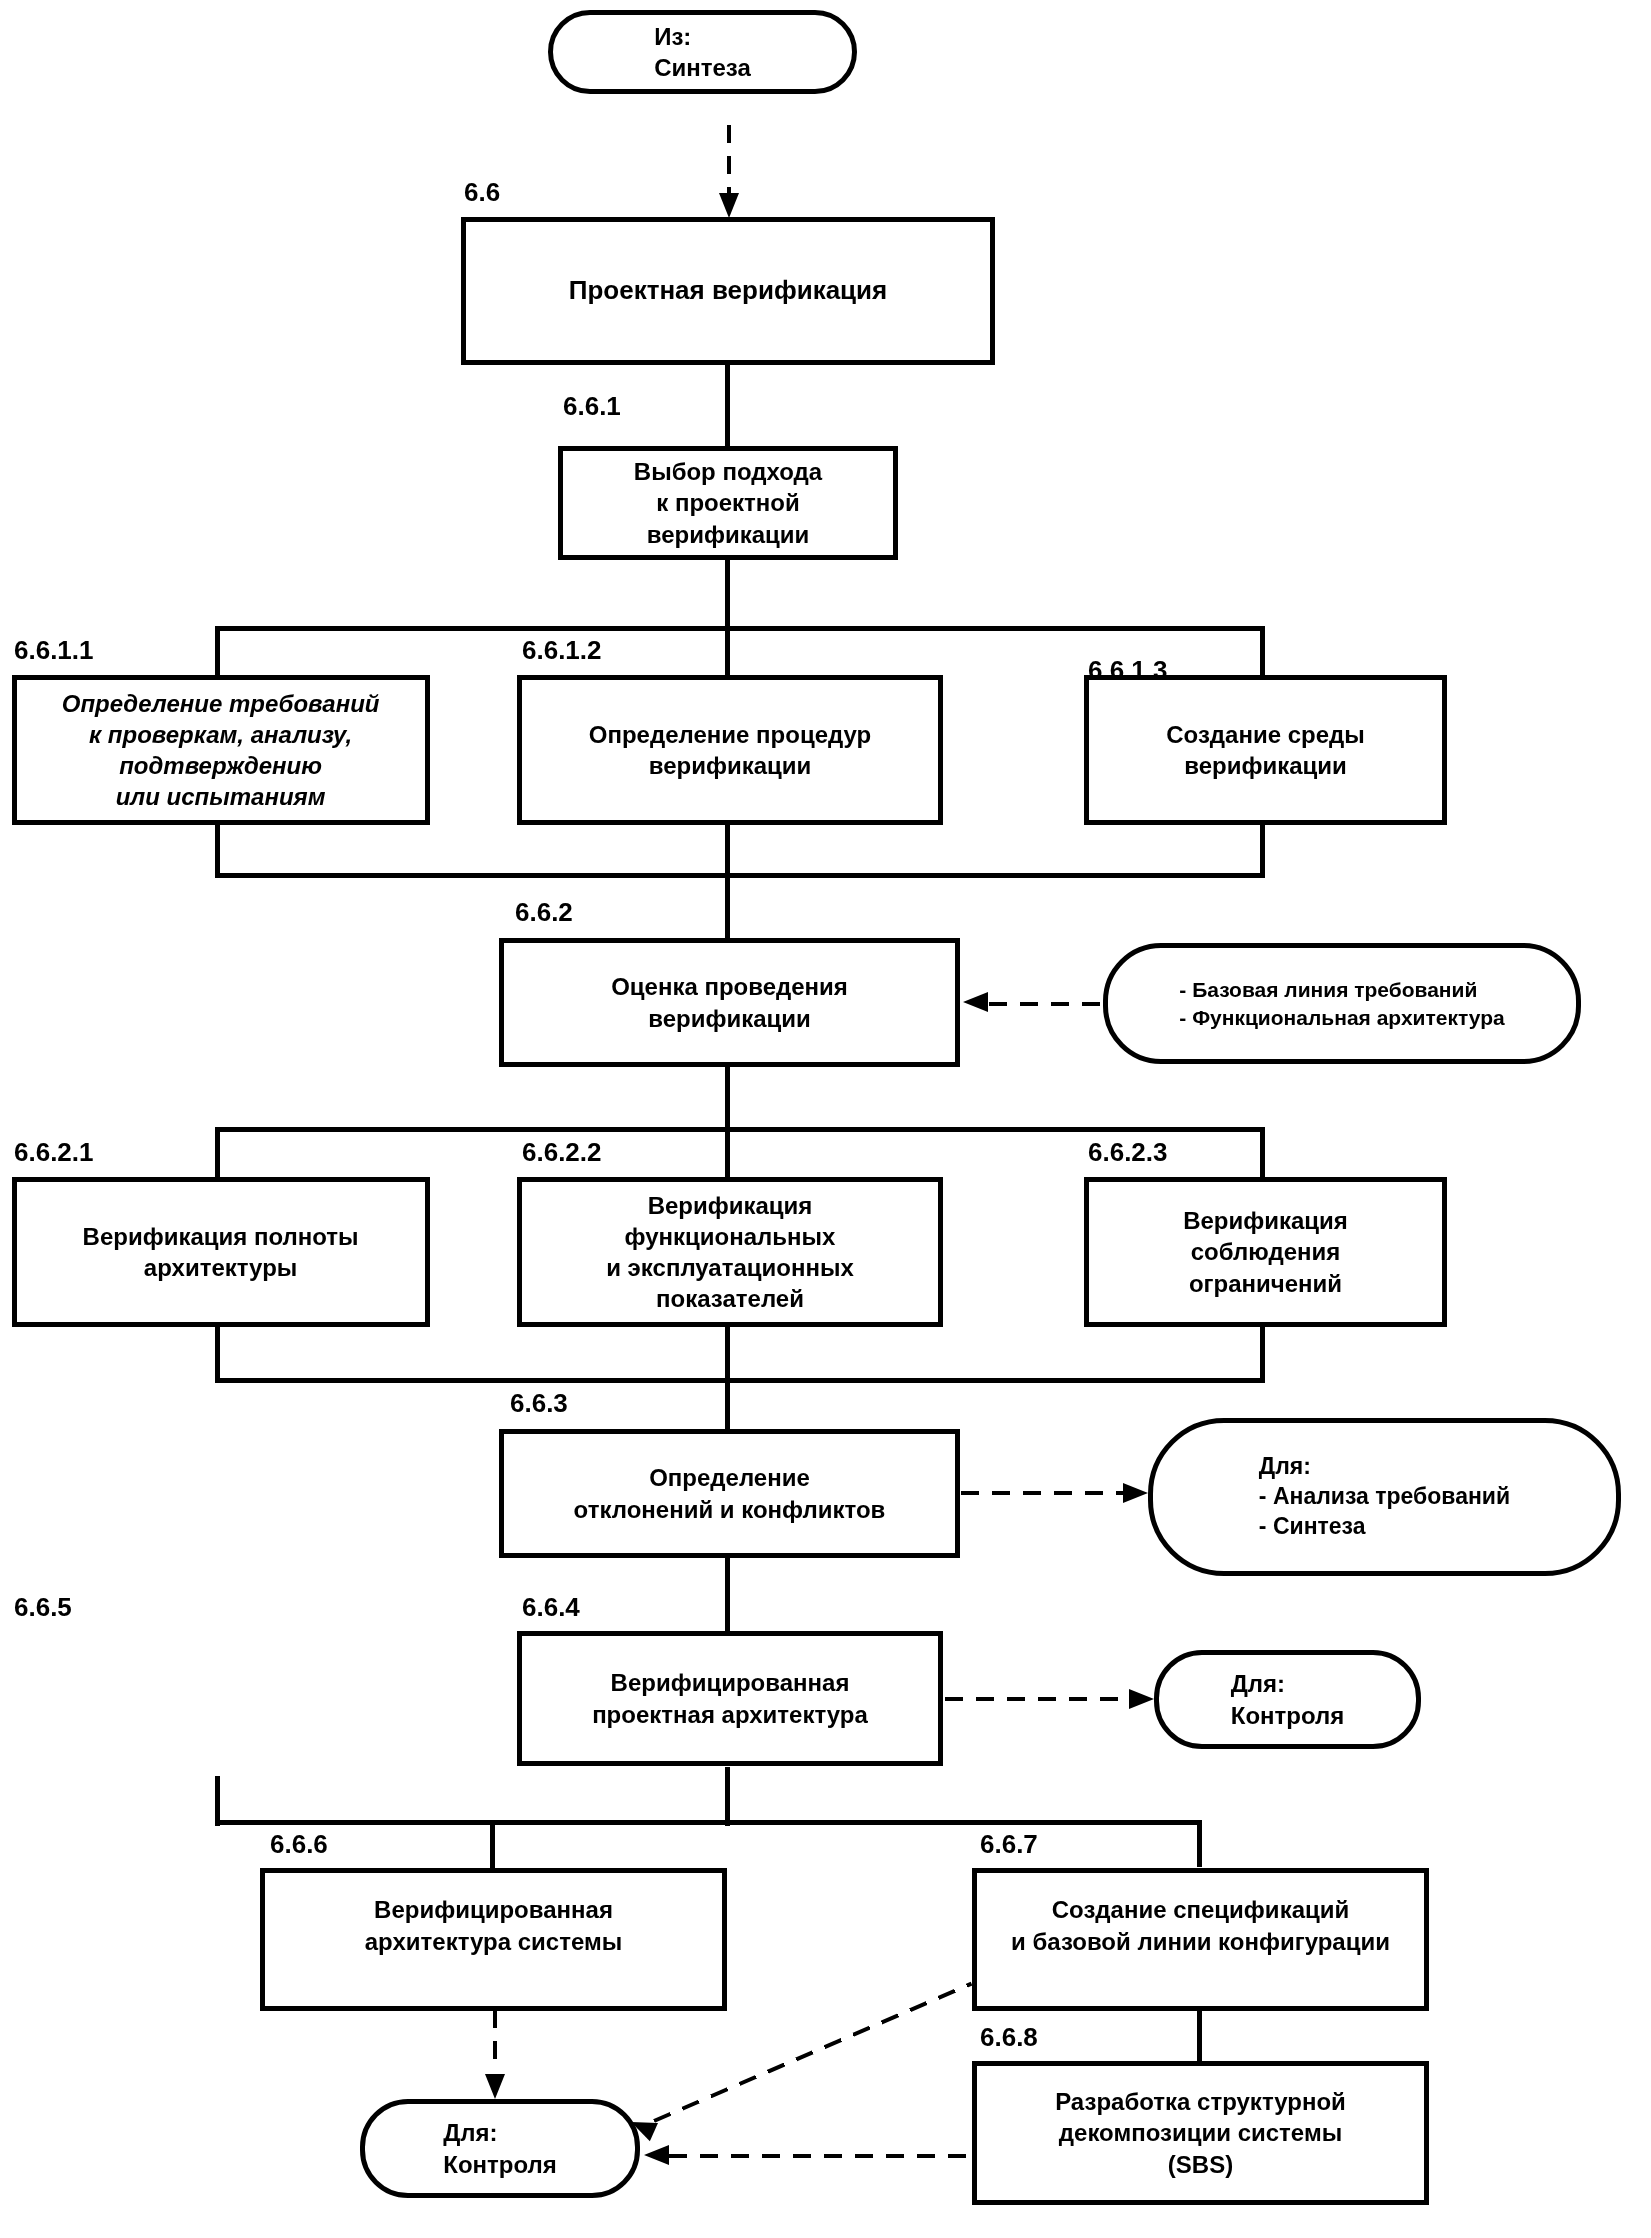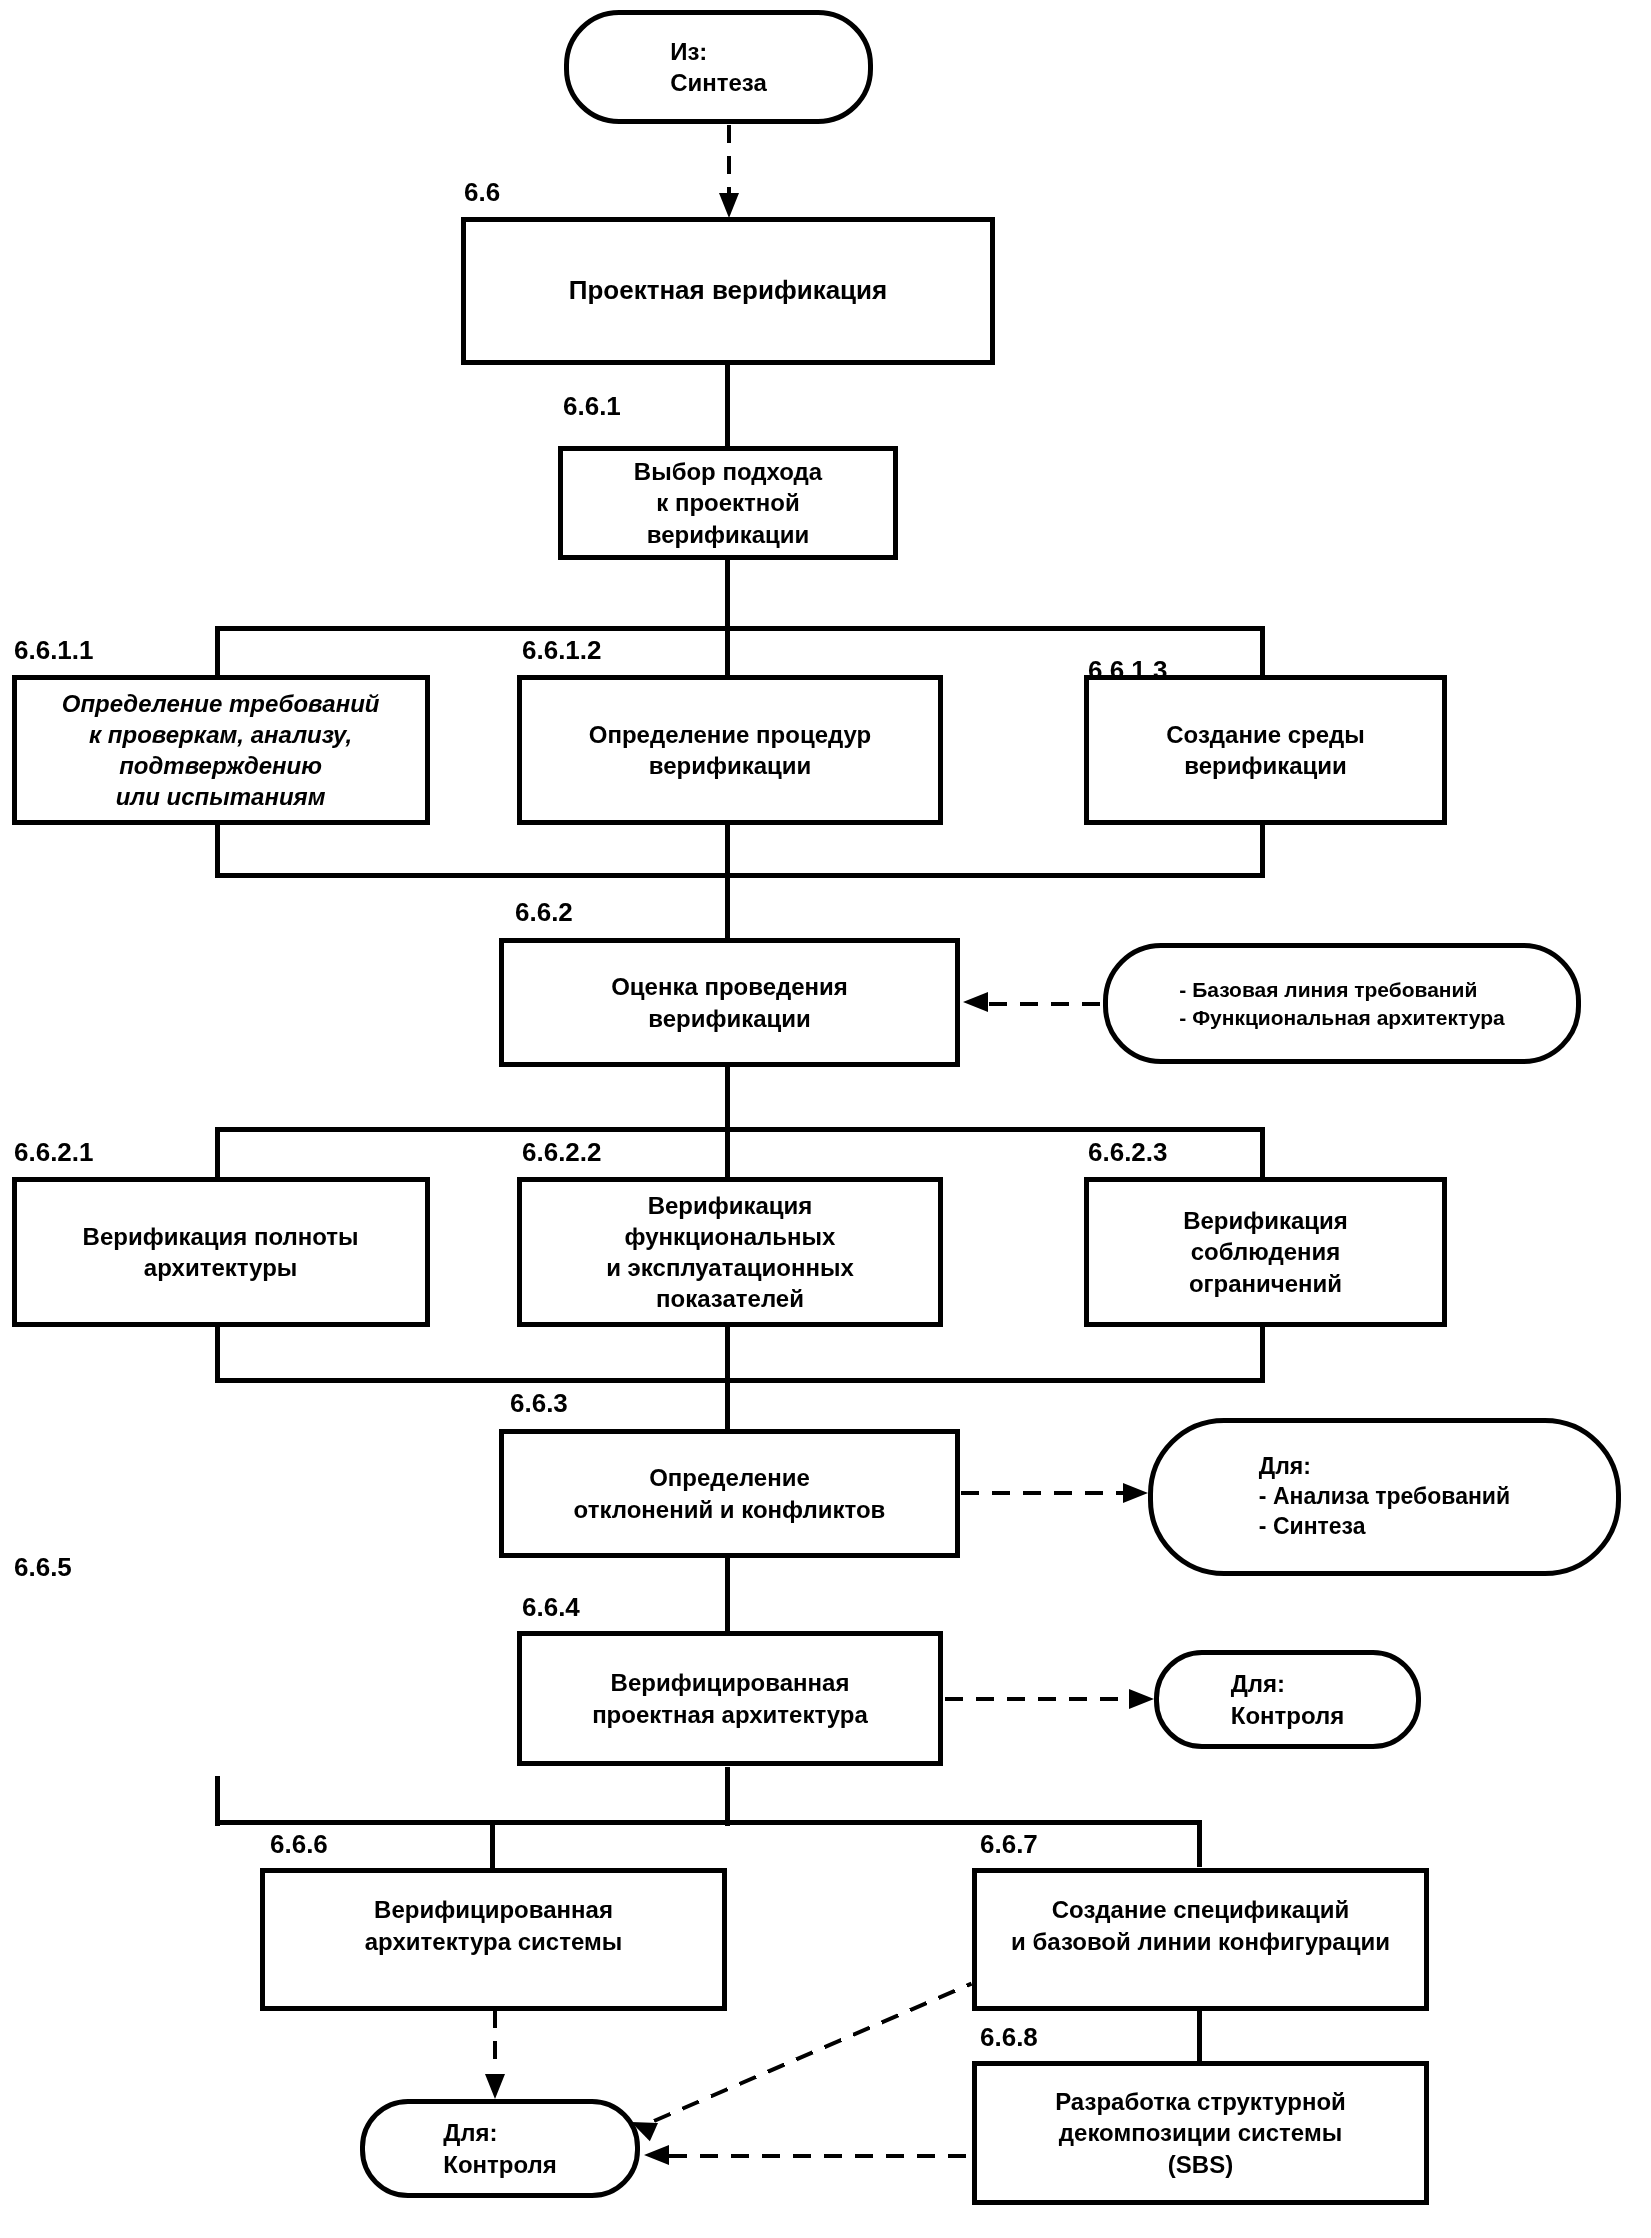--- a/index.html
+++ b/index.html
@@ -39,21 +39,21 @@
   .arr.left{border-top:10.8px solid transparent;border-bottom:10.8px solid transparent;border-right:25px solid #000;}
   .arr.right{border-top:10.8px solid transparent;border-bottom:10.8px solid transparent;border-left:25px solid #000;}
   .rot{transform-origin:left center;}
   .pad-up{padding-bottom:28px;}
 </style>
 </head>
 <body>
 
 <div id="canvas">
 
-  <div class="pill" style="left:564px;top:10px;width:309px;height:114px;border-radius:55px;">
+  <div class="pill" style="left:548px;top:10px;width:309px;height:84px;border-radius:55px;">
     <span class="txt">Из:
 Синтеза</span>
   </div>
 
   <div class="dash-v" style="left:727px;top:125px;height:68px;"></div>
   <div class="arr down" style="left:719px;top:193px;"></div>
 
   <div class="tag" style="left:464px;top:178px;text-align:center;">6.6</div>
   <div class="box" style="left:461px;top:217px;width:534px;height:148px;">
     <span class="txt" style="font-size:26px;">Проектная верификация</span>
@@ -151,21 +151,21 @@
   <div class="dash-h" style="left:961px;top:1491px;width:163px;"></div>
   <div class="arr right" style="left:1123px;top:1483px;"></div>
   <div class="pill" style="left:1148px;top:1418px;width:473px;height:158px;border-radius:76px;">
     <span class="txt" style="font-size:23px;">Для:
 - Анализа требований
 - Синтеза</span>
   </div>
 
   <div class="ln" style="left:725px;top:1558px;width:5px;height:73px;"></div>
 
-  <div class="tag" style="left:14px;top:1553px;text-align:right;">6.6.5</div>
+  <div class="tag" style="left:14px;top:1593px;text-align:right;">6.6.5</div>
 
   <div class="tag" style="left:522px;top:1593px;">6.6.4</div>
   <div class="box" style="left:517px;top:1631px;width:426px;height:135px;">
     <span class="txt">Верифицированная
 проектная архитектура</span>
   </div>
 
   <div class="dash-h" style="left:945px;top:1697px;width:184px;"></div>
   <div class="arr right" style="left:1129px;top:1689px;"></div>
   <div class="pill" style="left:1154px;top:1650px;width:267px;height:99px;border-radius:48px;">

